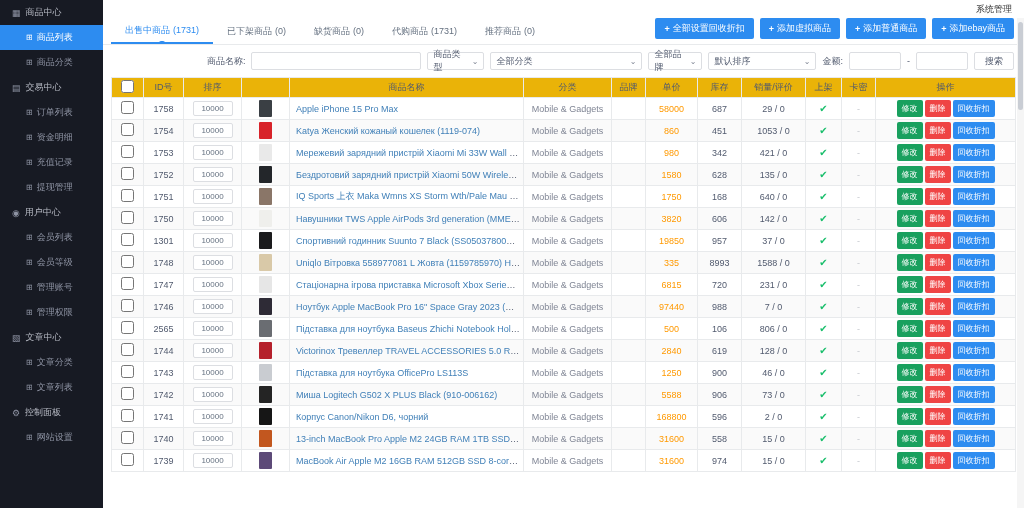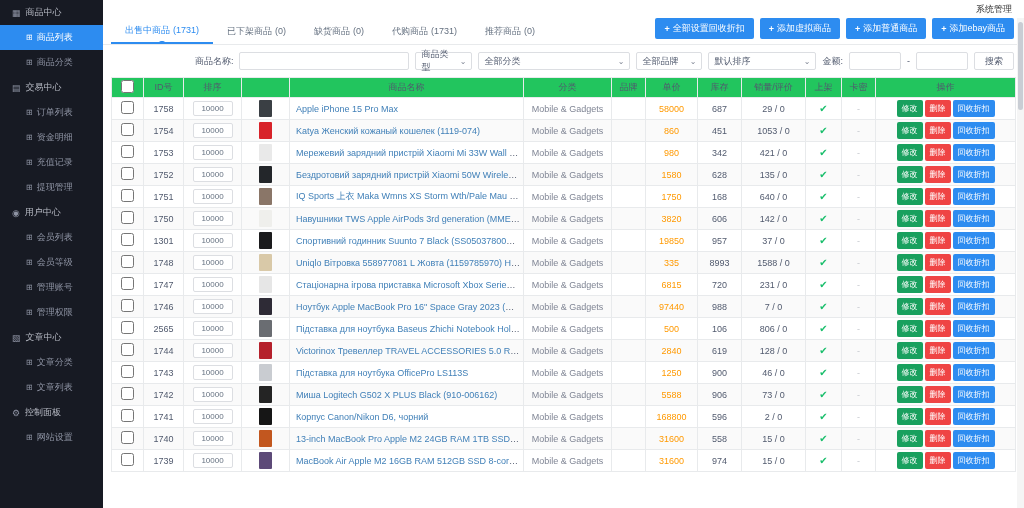--- a/index.html
+++ b/index.html
@@ -29,28 +29,28 @@
   .toolbar { display:flex; gap:6px; }
   .tb-btn { background:#2d8cf0; color:#fff; font-size:9px; border:none; border-radius:2px; padding:4px 9px; display:flex; align-items:center; gap:3px; cursor:pointer; }
   .tb-btn .plus { font-size:9px; font-weight:bold; }
 
   .filterrow { display:flex; justify-content:flex-end; align-items:center; gap:6px; padding:7px 10px 7px 0; font-size:9px; color:#515a6e; }
   .f-label { color:#515a6e; }
   .f-input { border:1px solid #dcdee2; border-radius:2px; height:18px; font-size:9px; padding:0 4px; color:#515a6e; }
   .f-name { width:170px; }
   .f-amt { width:52px; }
   .f-select { border:1px solid #dcdee2; border-radius:2px; height:18px; display:flex; align-items:center; justify-content:space-between; padding:0 5px; color:#515a6e; cursor:pointer; background:#fff; }
-  .sel-0 { width:57px; } .sel-1 { width:152px; } .sel-2 { width:66px;justify-content:space-between; } .sel-3 { width:108px; }
+  .sel-0 { width:57px; } .sel-1 { width:152px; } .sel-2 { width:54px;justify-content:space-between; } .sel-3 { width:108px; }
   .caret { font-size:8px; color:#808695; margin-left:4px; }
   .f-search { border:1px solid #dcdee2; background:#fff; border-radius:2px; height:18px; font-size:9px; padding:0 10px; color:#515a6e; cursor:pointer; }
 
   .tablewrap { flex:1; overflow:hidden; padding:0 8px; }
   table { width:100%; border-collapse:collapse; table-layout:fixed; }
   th, td { border:1px solid #e8eaec; font-size:9px; font-weight:normal; color:#515a6e; text-align:center; padding:2px 3px; height:22px; overflow:hidden; white-space:nowrap; text-overflow:ellipsis; }
-  th { color:#515a6e; background:#22c55e; height:17px; }
+  th { color:#515a6e; background:#eab308; height:17px; }
   tr.r-even td { background:#fafafa; }
   td.namecell { text-align:left; padding-left:6px; }
   a.prodlink { color:#4180b8; text-decoration:none; cursor:pointer; }
   .cat { color:#808695; }
   .price { color:#ff9900; }
   .sortbox { width:40px; height:15px; border:1px solid #dcdee2; border-radius:2px; font-size:8px; text-align:center; color:#657180; }
   .thumb { display:inline-block; width:13px; height:17px; border-radius:1px; vertical-align:middle; }
   .check { color:#19be6b; font-size:10px; }
   .dash { color:#c5c8ce; }
   .act-btn { border:none; border-radius:2px; color:#fff; font-size:8px; padding:3px 5px; margin:0 1px; cursor:pointer; }

